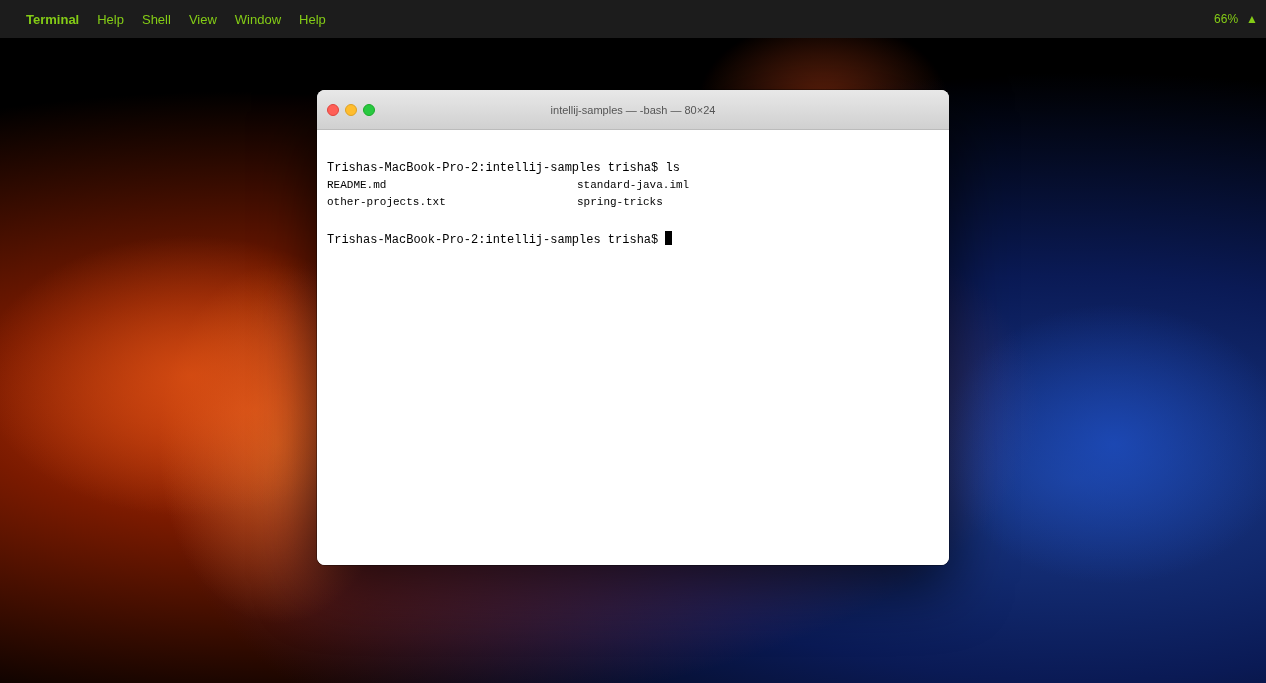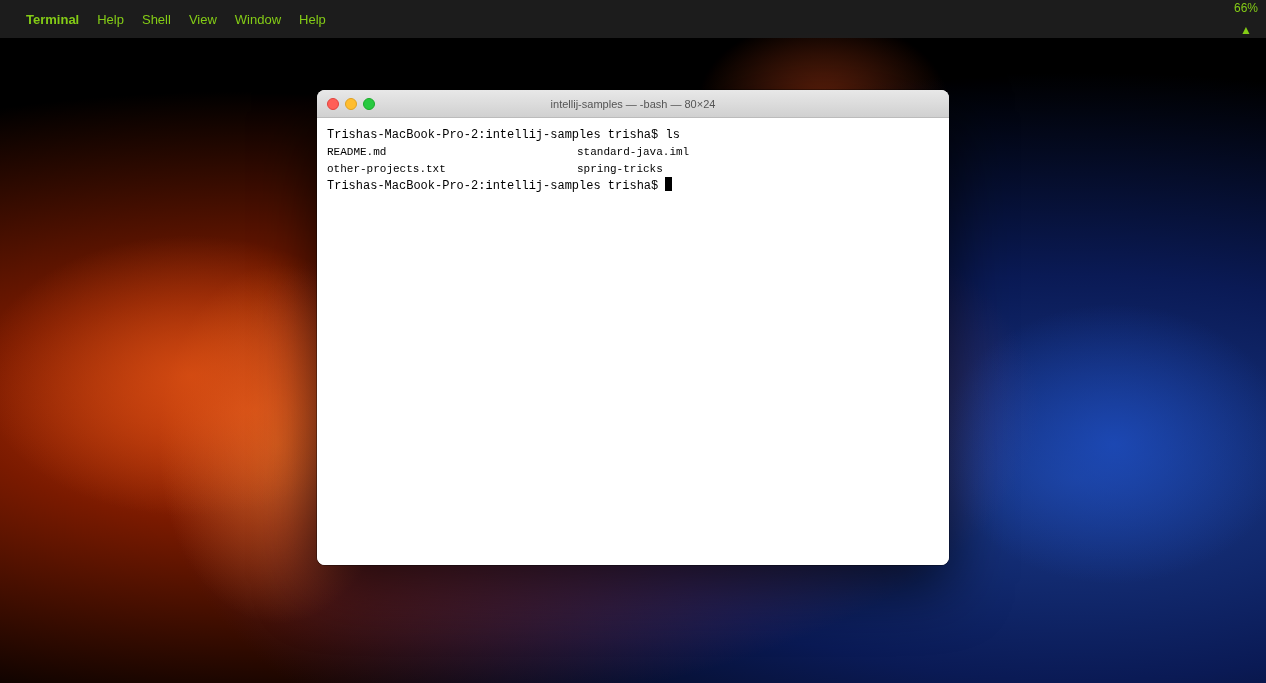--- a/index.html
+++ b/index.html
@@ -71,41 +71,40 @@
     .menubar-item.app-name {
       font-weight: 600;
     }
 
     .menubar-right {
       margin-left: auto;
       display: flex;
       align-items: center;
       gap: 8px;
       font-size: 12px;
-      flex-direction: column;
     }
 
     
     .terminal-window {
       position: absolute;
       top: 90px;
       left: 50%;
       transform: translateX(-50%);
       width: 632px;
       height: 475px;
       background: #fff;
       border-radius: 8px;
       box-shadow: 0 20px 60px rgba(0,0,0,0.7), 0 0 0 1px rgba(0,0,0,0.3);
       overflow: hidden;
       display: flex;
       flex-direction: column;
     }
 
     .terminal-titlebar {
-      height: 28px;
+      height: 40px;
       background: linear-gradient(to bottom, #e8e8e8, #d0d0d0);
       border-bottom: 1px solid #bbb;
       display: flex;
       align-items: center;
       padding: 0 10px;
       flex-shrink: 0;
       position: relative;
     }
 
     .traffic-lights {
@@ -141,20 +140,21 @@
       font-family: 'Menlo', 'Monaco', 'Courier New', monospace;
       font-size: 12px;
       color: #000;
       overflow-y: auto;
       line-height: 1.5;
     }
 
     .terminal-line {
       white-space: pre;
       display: flex;
+      margin-top: 21px;
     }
 
     .cursor {
       display: inline-block;
       width: 7px;
       height: 14px;
       background: #000;
       vertical-align: text-bottom;
       animation: blink 1s step-end infinite;
     }

